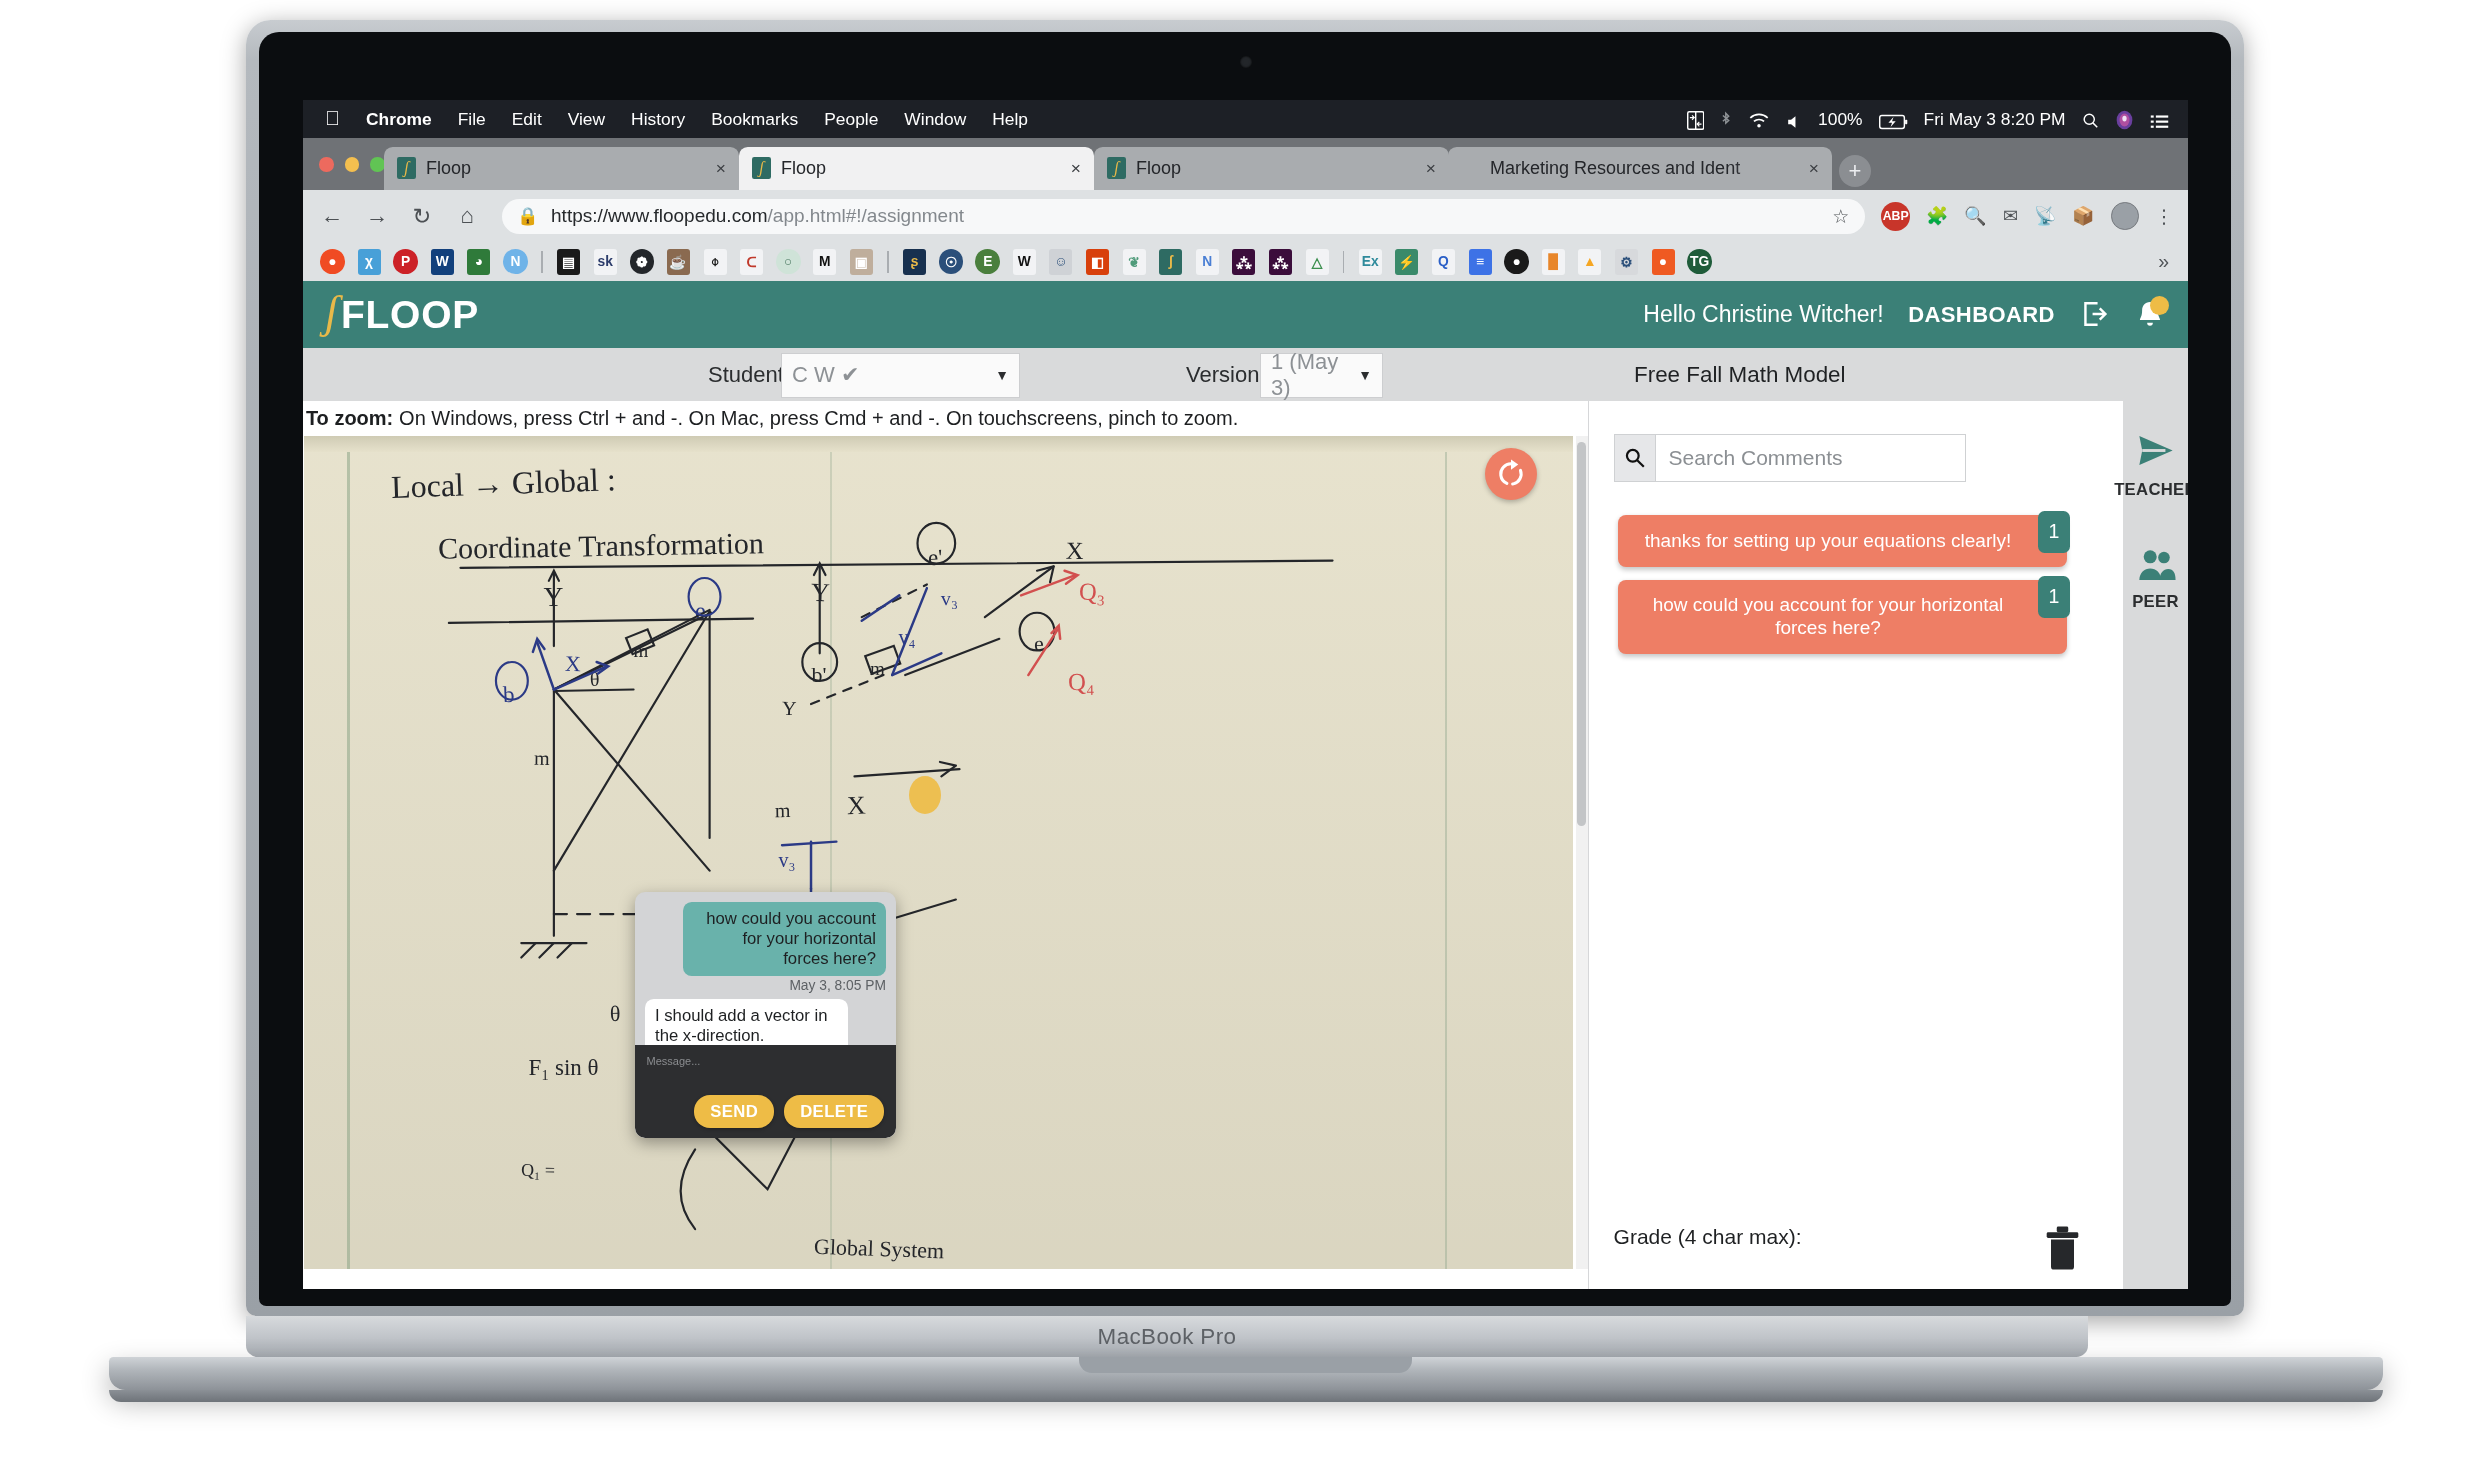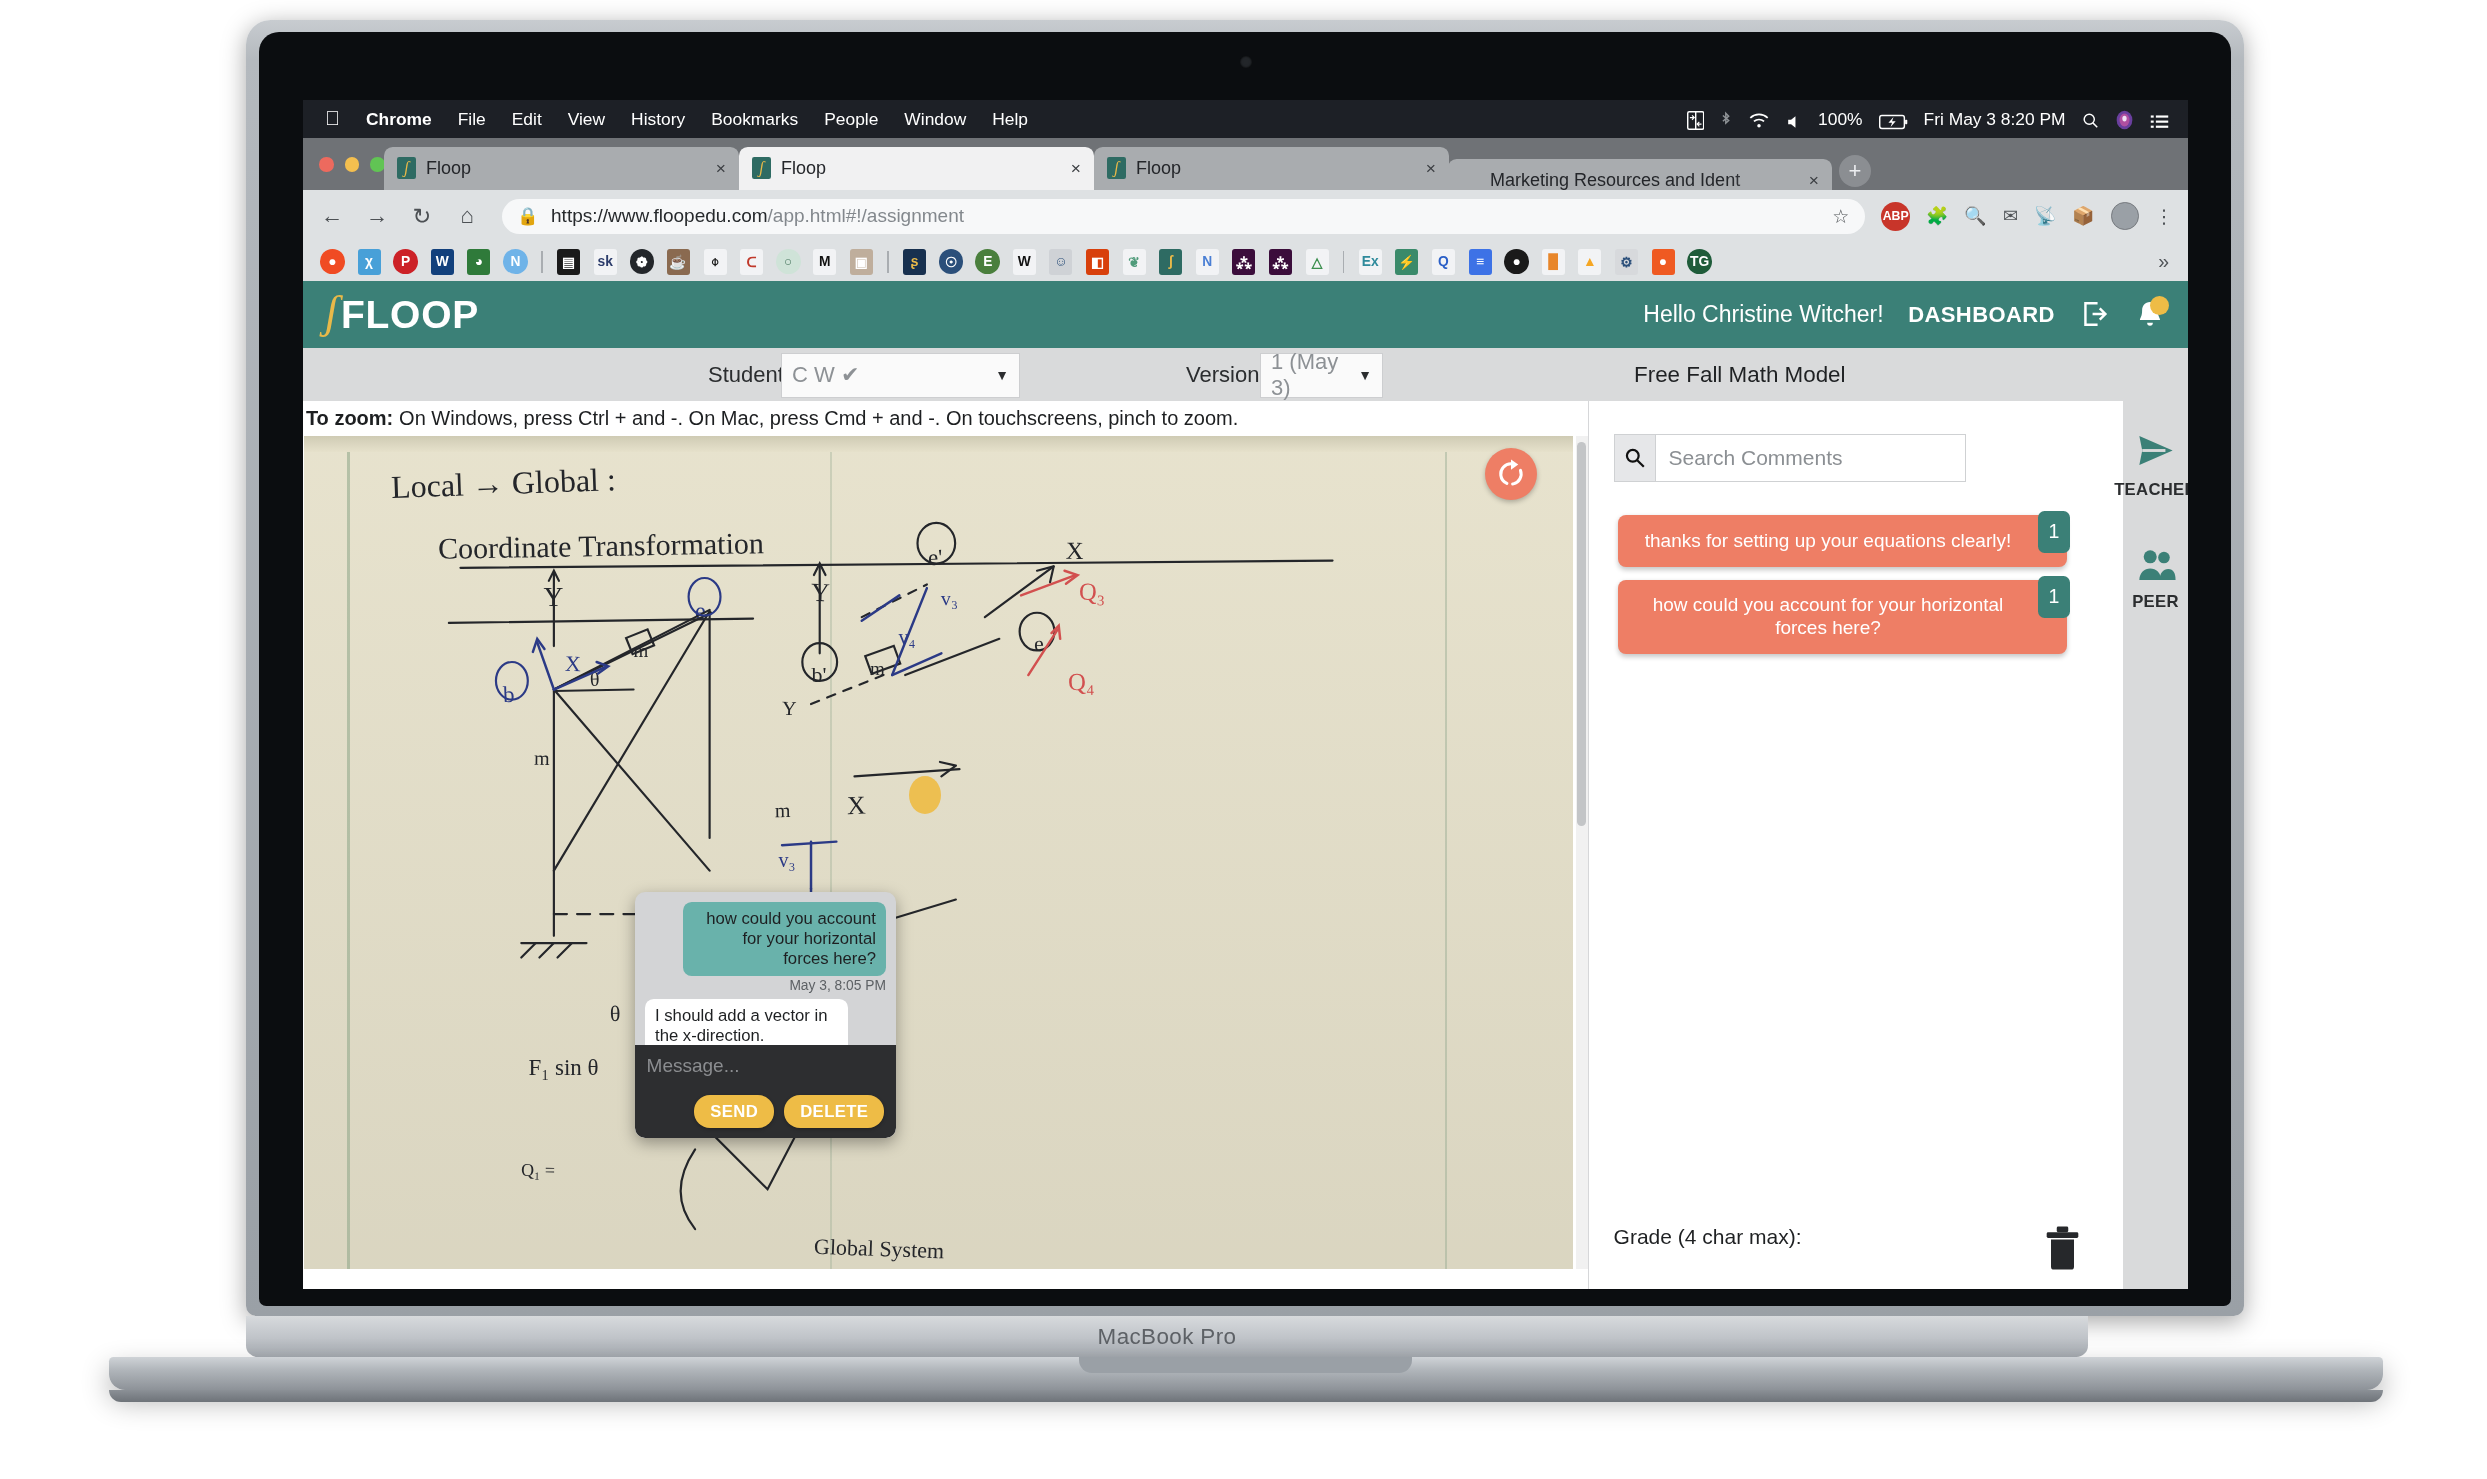--- a/index.html
+++ b/index.html
@@ -224,21 +224,21 @@
     max-width:203px; border-radius:8.7px; padding:6.5px 10px; font-size:16.7px; line-height:1.22;
     color:#1e2022;
   }
   .bubble.teal { background:#69b2ab; text-align:right; }
   .bubble.white { background:#fff; text-align:left; }
   .msg-time { font-size:13.8px; color:#5d6165; margin-top:2.2px; }
   .chat-compose {
     position:absolute; left:0; bottom:0; width:100%; height:93px; background:#2d2e30;
     border-radius:0 0 10px 10px; padding:10px 11.6px;
   }
-  .compose-placeholder { color:#8b8d90; font-size:19px; }
+  .compose-placeholder { color:#8b8d90; font-size:11px; }
   .compose-actions { position:absolute; right:11.6px; bottom:10px; display:flex; gap:10px; }
   .pill-btn {
     background:#eebc46; color:#fff; border-radius:16px; padding:6.5px 16px;
     font-size:16.7px; font-weight:bold; letter-spacing:0.4px;
     box-shadow:0 1.4px 3.6px rgba(0,0,0,.25);
   }
 
   
   .comments-panel {
     position:absolute; left:1285px; top:0; width:536px; height:888px;
@@ -395,21 +395,21 @@
         <span class="tab-title">Floop</span>
         <span class="tab-close">×</span>
       </div>
 
       <div class="tab inactive" style="left:791px; width:355px;">
         <span class="tab-favicon">ʃ</span>
         <span class="tab-title">Floop</span>
         <span class="tab-close">×</span>
       </div>
 
-      <div class="tab inactive" style="left:1145px; width:384px;margin-top:12px;">
+      <div class="tab inactive" style="left:1145px; width:384px;">
         <span class="tab-favicon apple"></span>
         <span class="tab-title">Marketing Resources and Ident</span>
         <span class="tab-close">×</span>
       </div>
 
       <div class="newtab">+</div>
     </div>
 
     <div class="toolbar">
       <span class="nav-btn">←</span>

